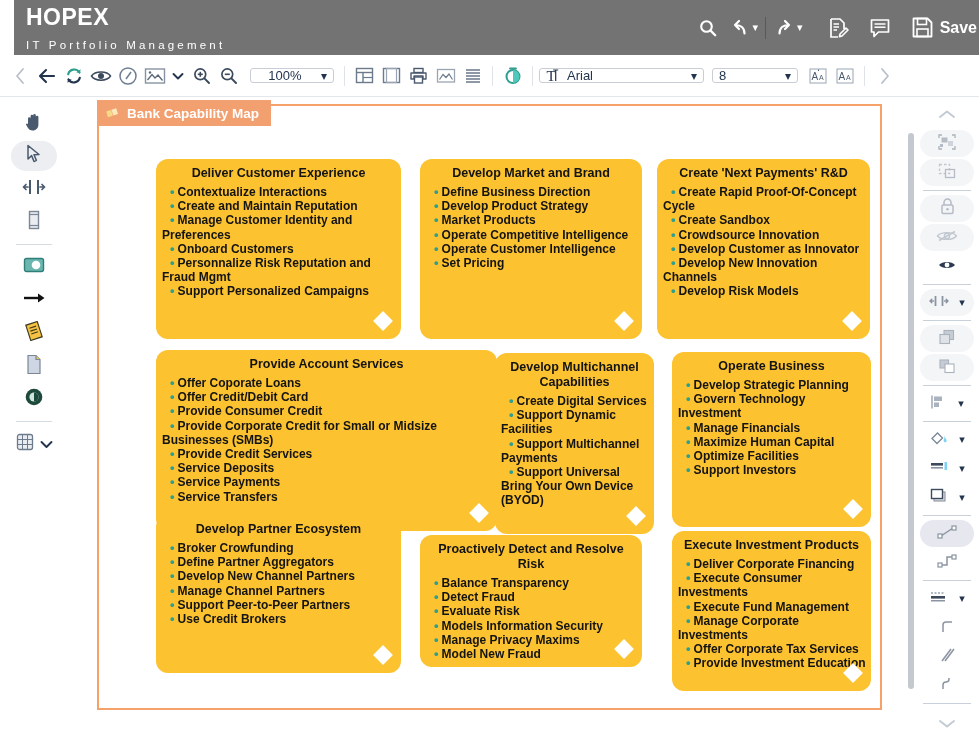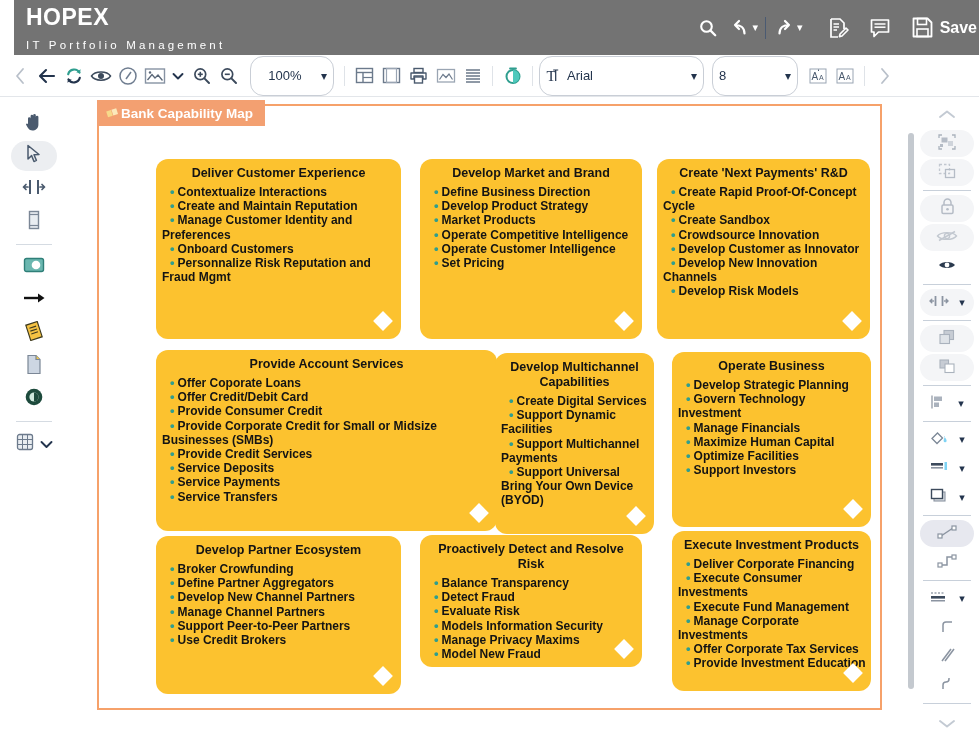--- a/index.html
+++ b/index.html
@@ -52,21 +52,21 @@
   }
   .tb {
     width: 27px; height: 30px;
     display: flex; align-items: center; justify-content: center;
     cursor: pointer; color: #3c4a5c;
   }
   .tb.dim { color: #b9c0ca; }
   .tb.small { width: 20px; }
   .tsep { width: 1px; height: 20px; background: #dfe3e8; margin: 0 6px; }
   .tcombo {
-    height: 40px; border: 1px solid #c9ced6; border-radius: 13px;
+    height: 15px; border: 1px solid #c9ced6; border-radius: 3px;
     background: #fff; display: flex; align-items: center;
     padding: 0 6px; cursor: pointer; color: #23344d;
     font-size: 13px;
   }
   .tcombo .cval { flex: 1; text-align: left; }
   .tcombo .ccar { color: #23344d; font-size: 12px; margin-left: 8px; }
   #zoom-combo { width: 84px; justify-content: center; }
   #zoom-combo .cval { text-align: center; }
   #font-combo { width: 165px; }
   #size-combo { width: 86px; }
@@ -124,21 +124,21 @@
   }
   #diagram-frame {
     position: absolute; left: 29px; top: 7px;
     width: 785px; height: 606px;
     border: 2px solid #f6a16a;
     background: #ffffff;
   }
   #diagram-tab {
     position: absolute; left: 29px; top: 3px;
     height: 26px; background: #f3a071;
-    display: flex; align-items: center; 
+    display: flex; align-items: center; gap: 6px;
     padding: 0 12px 0 8px; color: #ffffff;
     font-size: 13.5px; font-weight: bold;
   }
   #diagram-tab .dicon { display: flex; align-items: center; }
 
   
   .cap {
     position: absolute;
     background: #fcc22f;
     border-radius: 12px;
@@ -511,20 +511,21 @@
   </div>
 
   <div class="cap" style="left:88px;  top:62px;  width:245px; height:180px;">
     <div class="cap-title">Deliver Customer Experience</div>
     <div class="cap-list">
       <div class="cap-li"><span class="bdot">•</span><span>Contextualize Interactions</span></div>
       <div class="cap-li"><span class="bdot">•</span><span>Create and Maintain Reputation</span></div>
       <div class="cap-li"><span class="bdot">•</span><span>Manage Customer Identity and Preferences</span></div>
       <div class="cap-li"><span class="bdot">•</span><span>Onboard Customers</span></div>
       <div class="cap-li"><span class="bdot">•</span><span>Personnalize Risk Reputation and Fraud Mgmt</span></div>
+      <div class="cap-li"><span class="bdot">•</span><span>Support Personalized Campaigns</span></div>
     </div>
     <div class="cap-handle"></div>
   </div>
 
   <div class="cap" style="left:352px; top:62px;  width:222px; height:180px;">
     <div class="cap-title">Develop Market and Brand</div>
     <div class="cap-list">
       <div class="cap-li"><span class="bdot">•</span><span>Define Business Direction</span></div>
       <div class="cap-li"><span class="bdot">•</span><span>Develop Product Strategy</span></div>
       <div class="cap-li"><span class="bdot">•</span><span>Market Products</span></div>
@@ -580,21 +581,21 @@
       <div class="cap-li"><span class="bdot">•</span><span>Develop Strategic Planning</span></div>
       <div class="cap-li"><span class="bdot">•</span><span>Govern Technology Investment</span></div>
       <div class="cap-li"><span class="bdot">•</span><span>Manage Financials</span></div>
       <div class="cap-li"><span class="bdot">•</span><span>Maximize Human Capital</span></div>
       <div class="cap-li"><span class="bdot">•</span><span>Optimize Facilities</span></div>
       <div class="cap-li"><span class="bdot">•</span><span>Support Investors</span></div>
     </div>
     <div class="cap-handle"></div>
   </div>
 
-  <div class="cap" style="left:88px;  top:439px; width:245px; height:158px;">
+  <div class="cap" style="left:88px;  top:418px; width:245px; height:158px;">
     <div class="cap-title">Develop Partner Ecosystem</div>
     <div class="cap-list">
       <div class="cap-li"><span class="bdot">•</span><span>Broker Crowfunding</span></div>
       <div class="cap-li"><span class="bdot">•</span><span>Define Partner Aggregators</span></div>
       <div class="cap-li"><span class="bdot">•</span><span>Develop New Channel Partners</span></div>
       <div class="cap-li"><span class="bdot">•</span><span>Manage Channel Partners</span></div>
       <div class="cap-li"><span class="bdot">•</span><span>Support Peer-to-Peer Partners</span></div>
       <div class="cap-li"><span class="bdot">•</span><span>Use Credit Brokers</span></div>
     </div>
     <div class="cap-handle"></div>

